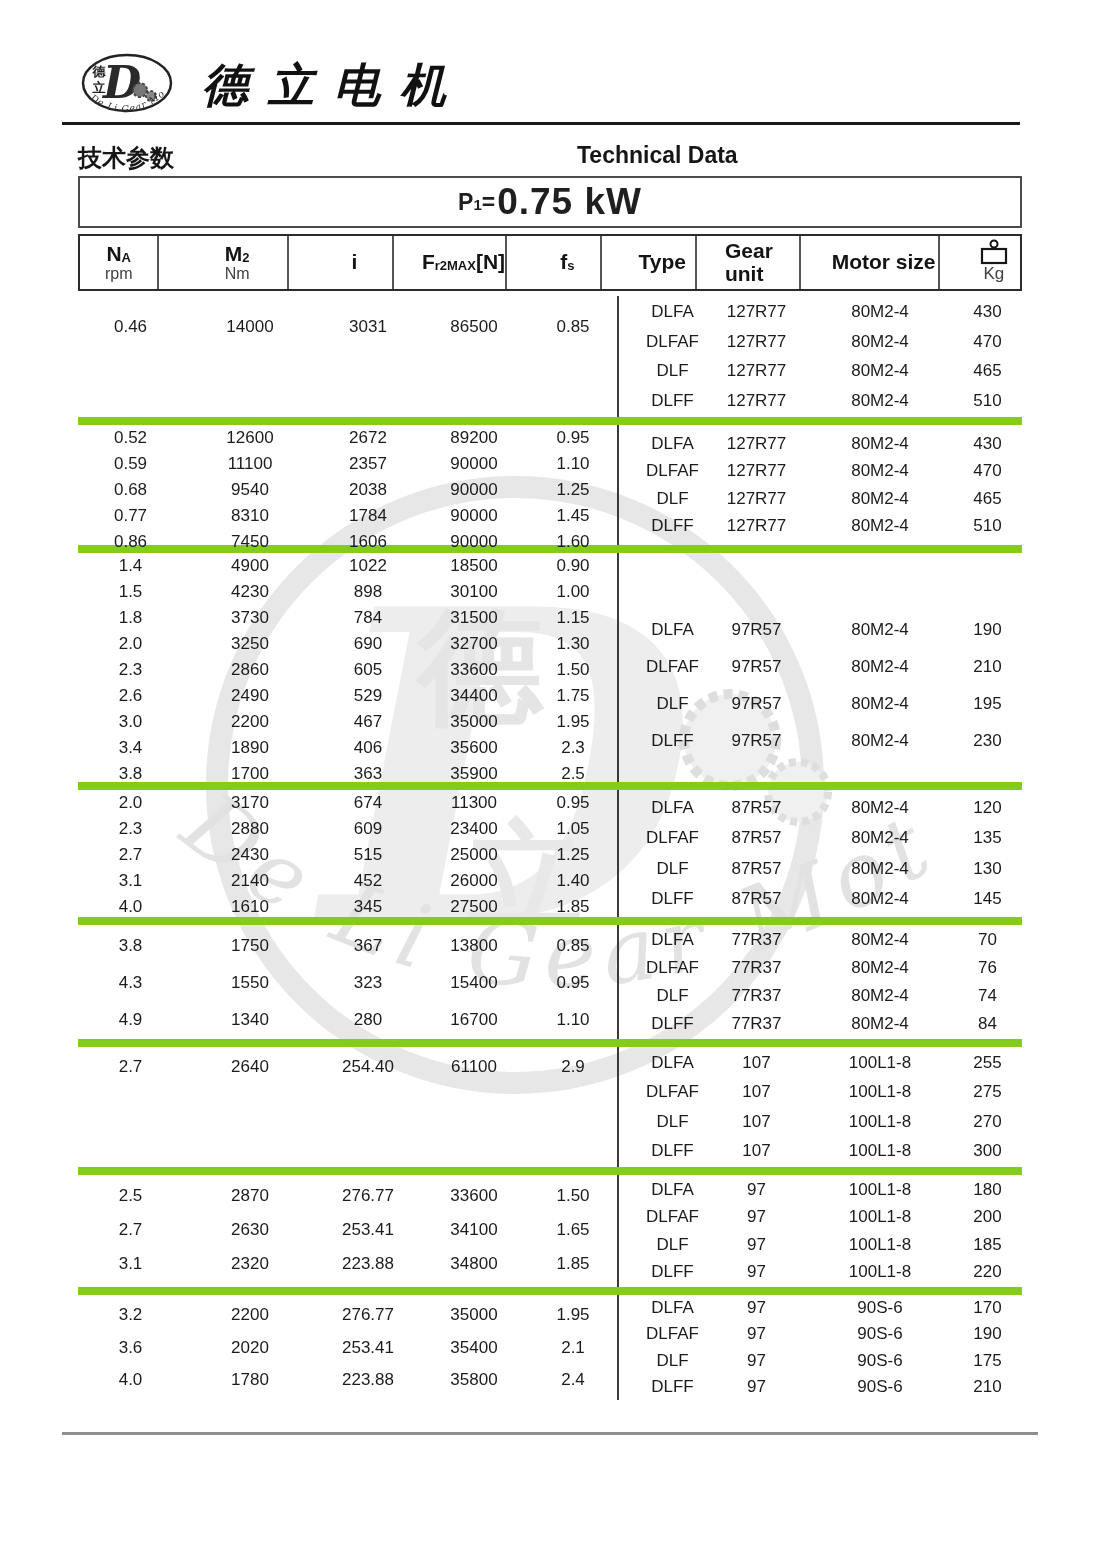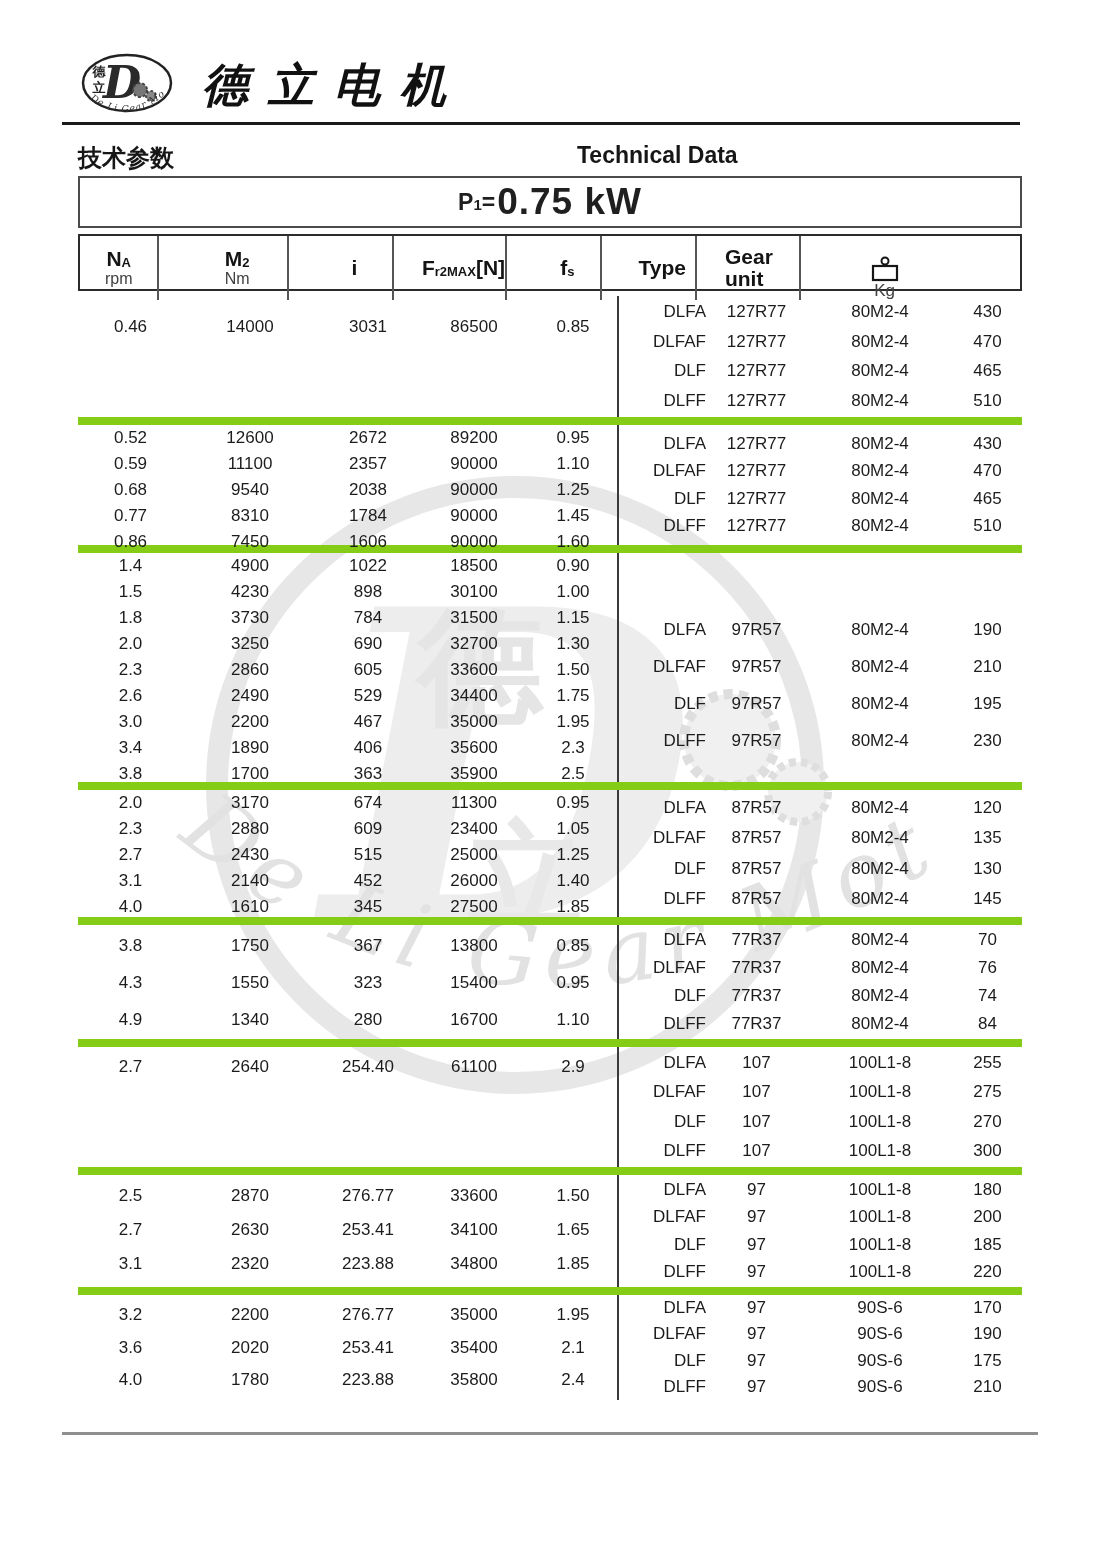--- a/index.html
+++ b/index.html
@@ -26,38 +26,38 @@
   .title-box .t-eq { font-size:23px; font-weight:bold; }
   .title-box .t-val { font-size:37px; font-weight:bold; letter-spacing:1px; margin-left:2px; }
 
   .thead { top:234px; left:78px; width:944px; height:57px; border:2px solid #2b2b2b; display:grid; grid-template-columns:105fr 134fr 102fr 110fr 88fr 89fr 101fr 146fr 69fr;gap:28px; }
   .hcell { border-right:2px solid #555; display:flex; flex-direction:column; align-items:center; justify-content:center; line-height:1.05; }
   .hcell:last-child { border-right:none; }
   .hline1 { font-size:21px; font-weight:bold; color:#141414; }
   .hline1 sub { font-size:13px; vertical-align:baseline; position:relative; bottom:-1px; }
   .hunit { font-size:16px; font-weight:normal; color:#404040; margin-top:1px; }
   .hunit:empty { display:none; }
-  .kg-cell { justify-content:flex-start; padding-top:20px; }
+  .kg-cell { justify-content:flex-start; padding-top:3px; }
   .kg-unit { font-size:17px; margin-top:0px; }
 
   
   .blocks { top:296px; left:78px; width:944px; }
   .block { display:flex; border-bottom:8px solid #84cc16; }
   .block:last-child { border-bottom:none; }
   .rows { display:flex; flex-direction:column; }
   .rows.left { width:539px; }
   .rows.right { width:405px; border-left:2px solid #3a3a3a; }
   .even { justify-content:space-evenly; }
   .top { justify-content:flex-start; }
   .center { justify-content:center; }
   .trow { display:grid; align-items:center; height:var(--rh,26px); flex:none; font-size:17px; color:#1c1c1c; }
   .trow-left { grid-template-columns:105fr 134fr 102fr 110fr 88fr; }
   .trow-right { grid-template-columns:87fr 101fr 146fr 69fr; }
   .tcell { text-align:center; white-space:nowrap; }
-  .trow-right .c0 { text-align:right; padding-left:20px; }
+  .trow-right .c0 { text-align:center; padding-left:20px; }
 
   .rule-bottom { top:1432px; left:62px; width:976px; height:3px; background:#8f8f8f; }
   .page-num { top:1444px; left:0; width:100%; text-align:center; font-size:21px; color:#141414; }
 
   
   .weight-icon { display:block; }
 </style>
 </head>
 <body>
 
@@ -127,20 +127,23 @@
     </div>
     <div class="hcell">
       <div class="hline1"><span>f</span><sub>s</sub></div>
     </div>
     <div class="hcell">
       <div class="hline1"><span>Type</span></div>
     </div>
     <div class="hcell">
       <div class="hline1"><span>Gear unit</span></div>
     </div>
+    <div class="hcell">
+      <div class="hline1"><span>Motor size</span></div>
+    </div>
     <div class="hcell kg-cell">
       <svg class="weight-icon" width="32" height="26" viewBox="0 0 32 26">
         <circle cx="16" cy="5" r="3.5" fill="none" stroke="#161616" stroke-width="2"></circle>
         <rect x="4" y="10" width="24" height="14" fill="none" stroke="#161616" stroke-width="2.2"></rect>
       </svg>
       <div class="hunit kg-unit">Kg</div>
     </div>
   </div>
 
   <div class="layer blocks">

